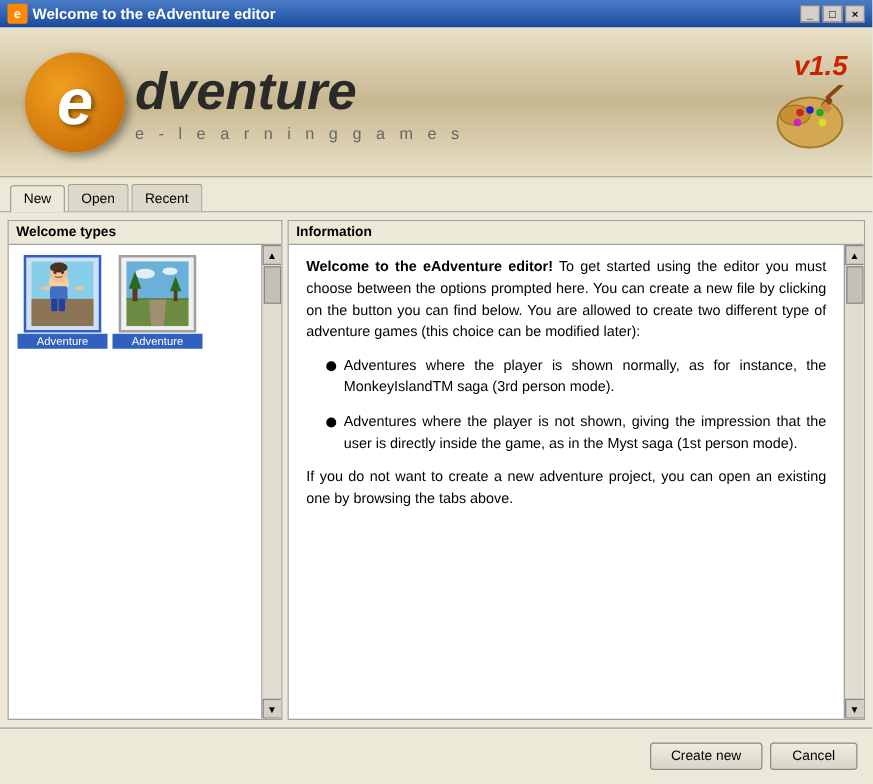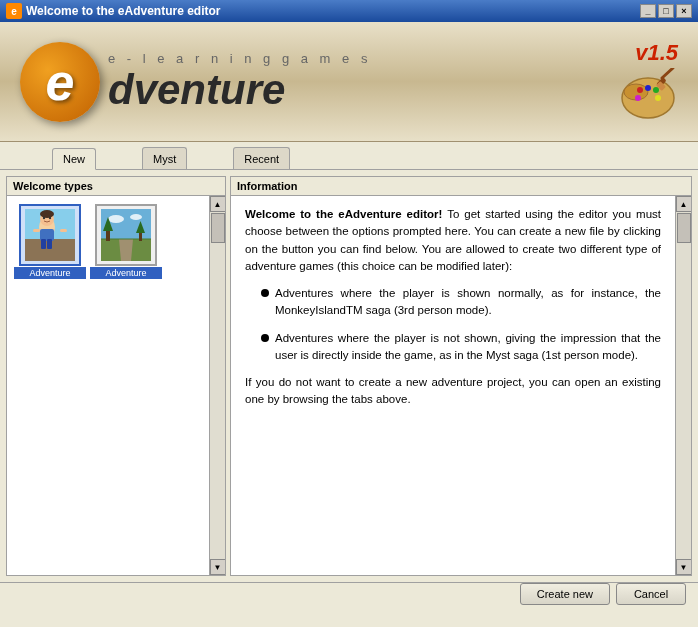--- a/index.html
+++ b/index.html
@@ -108,21 +108,20 @@
       border: 1px solid #a0a0a0;
       border-bottom: none;
       background: #ddd8c8;
       font-size: 11px;
       cursor: pointer;
       margin-right: 2px;
       border-radius: 3px 3px 0 0;
       height: 22px;
       display: flex;
       align-items: center;
-      margin-left: 44px;
     }
     .tab.active {
       background: #ece9d8;
       border-bottom: 1px solid #ece9d8;
       margin-bottom: -1px;
       z-index: 1;
     }
 
     
     .main-content {
@@ -273,21 +272,21 @@
       border: 1px solid #888;
       margin: 1px auto;
     }
 
     
     .bottom-bar {
       height: 45px;
       background: #ece9d8;
       border-top: 1px solid #a0a0a0;
       display: flex;
-      align-items: flex-start;
+      align-items: center;
       justify-content: flex-end;
       padding: 0 12px;
       gap: 6px;
     }
     .btn {
       padding: 4px 16px;
       font-size: 11px;
       background: linear-gradient(to bottom, #f0ede0, #d8d5c8);
       border: 1px solid #888;
       border-radius: 3px;
@@ -310,24 +309,24 @@
     <div class="title-bar-btn">×</div>
   </div>
 </div>
 
 <div class="logo-area">
   <div class="logo-left">
     <div class="logo-e-circle">
       <span>e</span>
     </div>
     <div class="logo-text-group">
-      <div style="font-size:13px;color:#666;letter-spacing:4px;margin-top:2px;">e - l e a r n i n g   g a m e s</div>
       <div style="display:flex;align-items:baseline;">
         <span style="font-size:42px;font-weight:bold;font-style:italic;color:#2a2a2a;">dventure</span>
       </div>
+      <div style="font-size:13px;color:#666;letter-spacing:4px;margin-top:2px;">e - l e a r n i n g   g a m e s</div>
     </div>
   </div>
   <div style="display:flex;flex-direction:column;align-items:flex-end;gap:2px;">
     <div style="font-size:22px;font-weight:bold;color:#cc2200;font-style:italic;">v1.5</div>
 
     <svg width="60" height="55" viewBox="0 0 60 55">
 
       <ellipse cx="30" cy="30" rx="26" ry="20" fill="#d4a850" stroke="#a07830" stroke-width="1.5"></ellipse>
       <ellipse cx="18" cy="24" rx="12" ry="8" fill="#c89030" stroke="#a07030" stroke-width="1"></ellipse>
 
@@ -342,21 +341,21 @@
       <rect x="40" y="14" width="6" height="8" rx="1" fill="#cc8844" transform="rotate(-45 43 18)"></rect>
     </svg>
   </div>
 </div>
 
 <div class="tabs-bar">
   <div class="tab active">
     <span>New</span>
   </div>
   <div class="tab">
-    <span>Myst</span>
+    <span>Open</span>
   </div>
   <div class="tab">
     <span>Recent</span>
   </div>
 </div>
 
 <div class="main-content">
 
   <div class="left-panel">
     <div class="panel-title">Welcome types</div>

